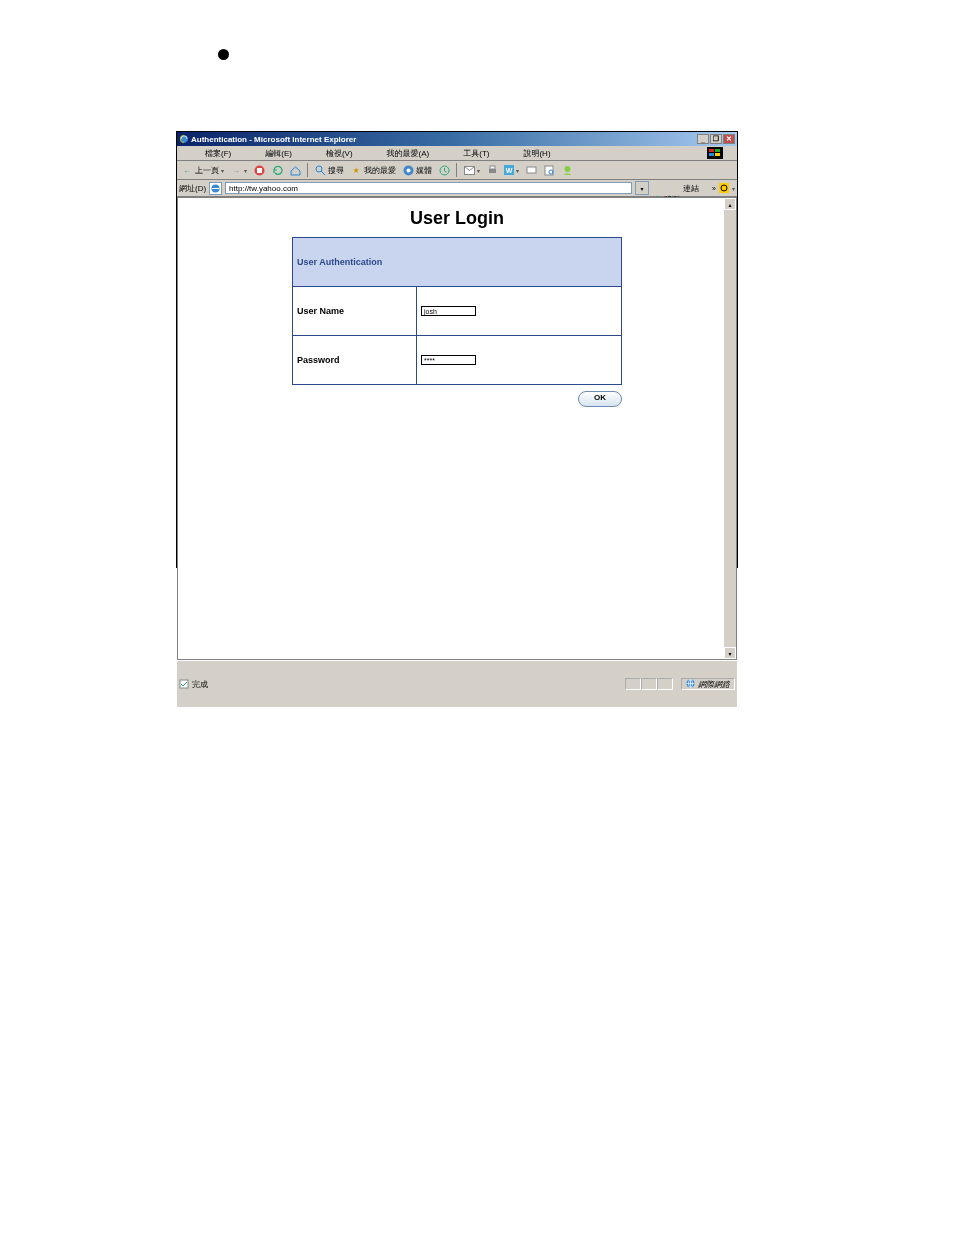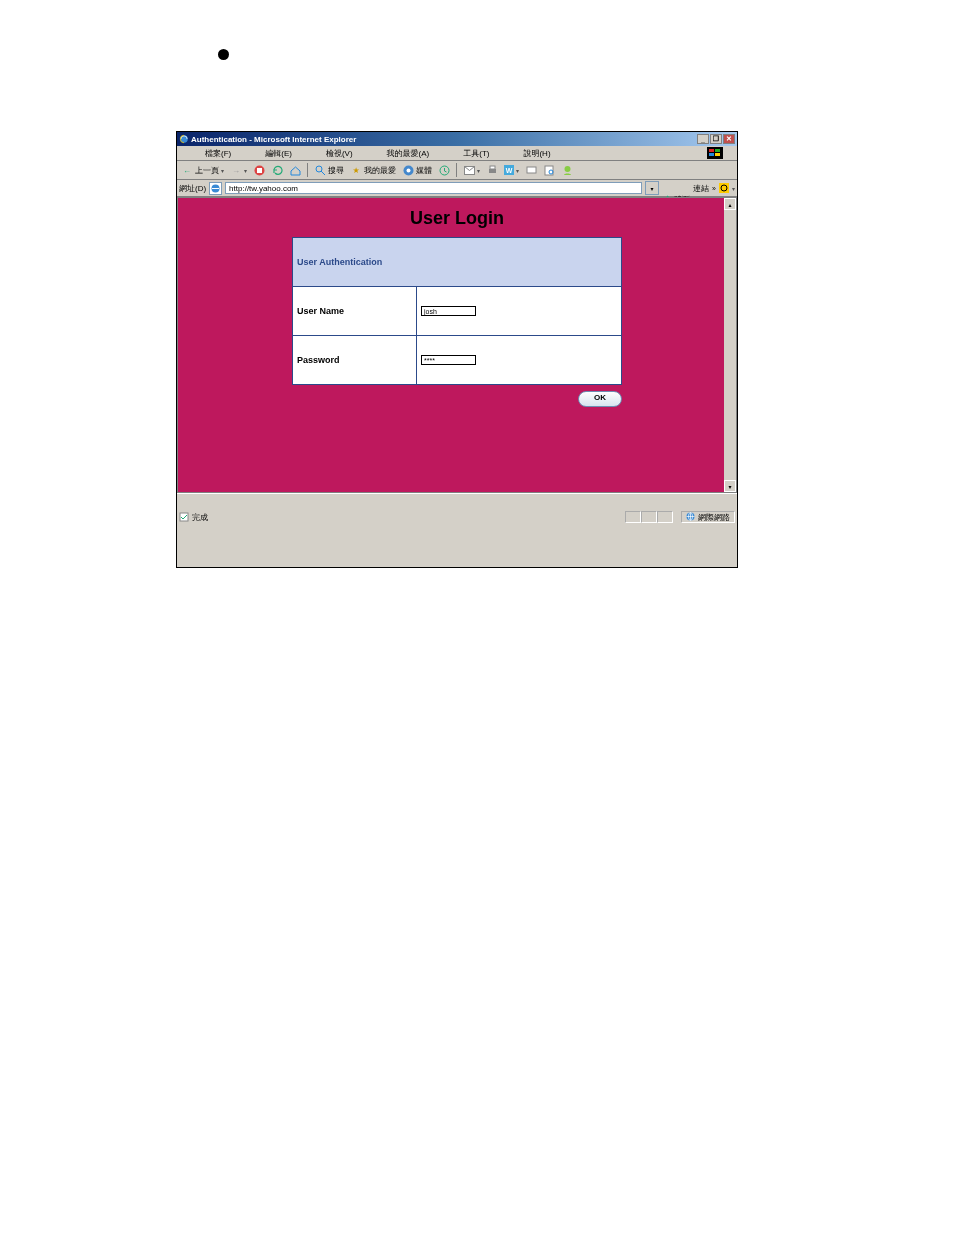--- a/index.html
+++ b/index.html
@@ -56,27 +56,27 @@
     border-bottom:1px solid #808080; font-size:8px; gap:3px;
   }
   .addr-label { color:#000; }
   .addr-icon { width:11px; height:11px; background:#fff; border:1px solid #7f9db9; display:inline-flex; align-items:center; justify-content:center; }
   .addr-input {
     flex:1; height:12px; background:#fff; border:1px solid #7f9db9; padding:0 3px;
     display:flex; align-items:flex-end; font-size:8px; box-sizing:border-box;
   }
   .addr-drop { width:12px; height:12px; background:#d4d0c8; border:1px solid #7f9db9; display:flex; align-items:center; justify-content:center; font-size:6px; }
   .addr-go { display:flex; align-items:flex-start; gap:2px;margin-top:24px; }
-  .addr-links { display:flex; align-items:center; gap:3px; }
+  .addr-links { display:flex; align-items:center; gap:13px; }
   .chev { font-size:7px; }
   .norton-icon { width:10px; height:10px; }
 
   
   .viewport {
-    position:relative; height:296px; background:#be185d;
+    position:relative; height:463px; background:#ffffff;
     border:1px solid #808080; margin:0; box-sizing:border-box; overflow:hidden;
   }
   .scrolltrack { position:absolute; right:0; top:0; bottom:0; width:12px; background:#d4d0c8; }
   .scroll-btn { width:12px; height:12px; background:#d4d0c8; border:1px solid #fff; box-sizing:border-box; display:flex; align-items:center; justify-content:center; font-size:6px; color:#000; }
   .scroll-top { position:absolute; top:0; }
   .scroll-bot { position:absolute; bottom:0; }
 
   .page-title { text-align:center; font-family:Arial,sans-serif; font-size:18px; font-weight:bold; margin:10px 0 8px; color:#000; }
 
   .auth-table {
@@ -109,21 +109,21 @@
 
   
   .statusbar {
     height:14px; background:#d4d0c8; border-top:1px solid #fff;
     display:flex; align-items:center; font-size:8px; padding:16px 2px;
   }
   .status-left { display:flex; align-items:center; gap:3px; flex:1; }
   .status-icon { width:10px; height:10px; }
   .status-panes { display:flex; gap:0; }
   .status-pane { width:16px; height:12px; border:1px inset #fff; box-sizing:border-box; }
-  .status-zone { display:flex; align-items:center; gap:3px; border:1px inset #fff; padding:0 4px; height:12px; box-sizing:border-box; margin-left:8px; }
+  .status-zone { display:flex; align-items:center; gap:3px; border:1px inset #fff; padding:0 4px; height:12px; box-sizing:border-box; margin-left:8px;font-style:italic; }
   .globe { color:#2a6; font-size:9px; }
 
 </style>
 </head>
 <body>
 
 <div class="bullet"></div>
 
 <div class="browser">
 

